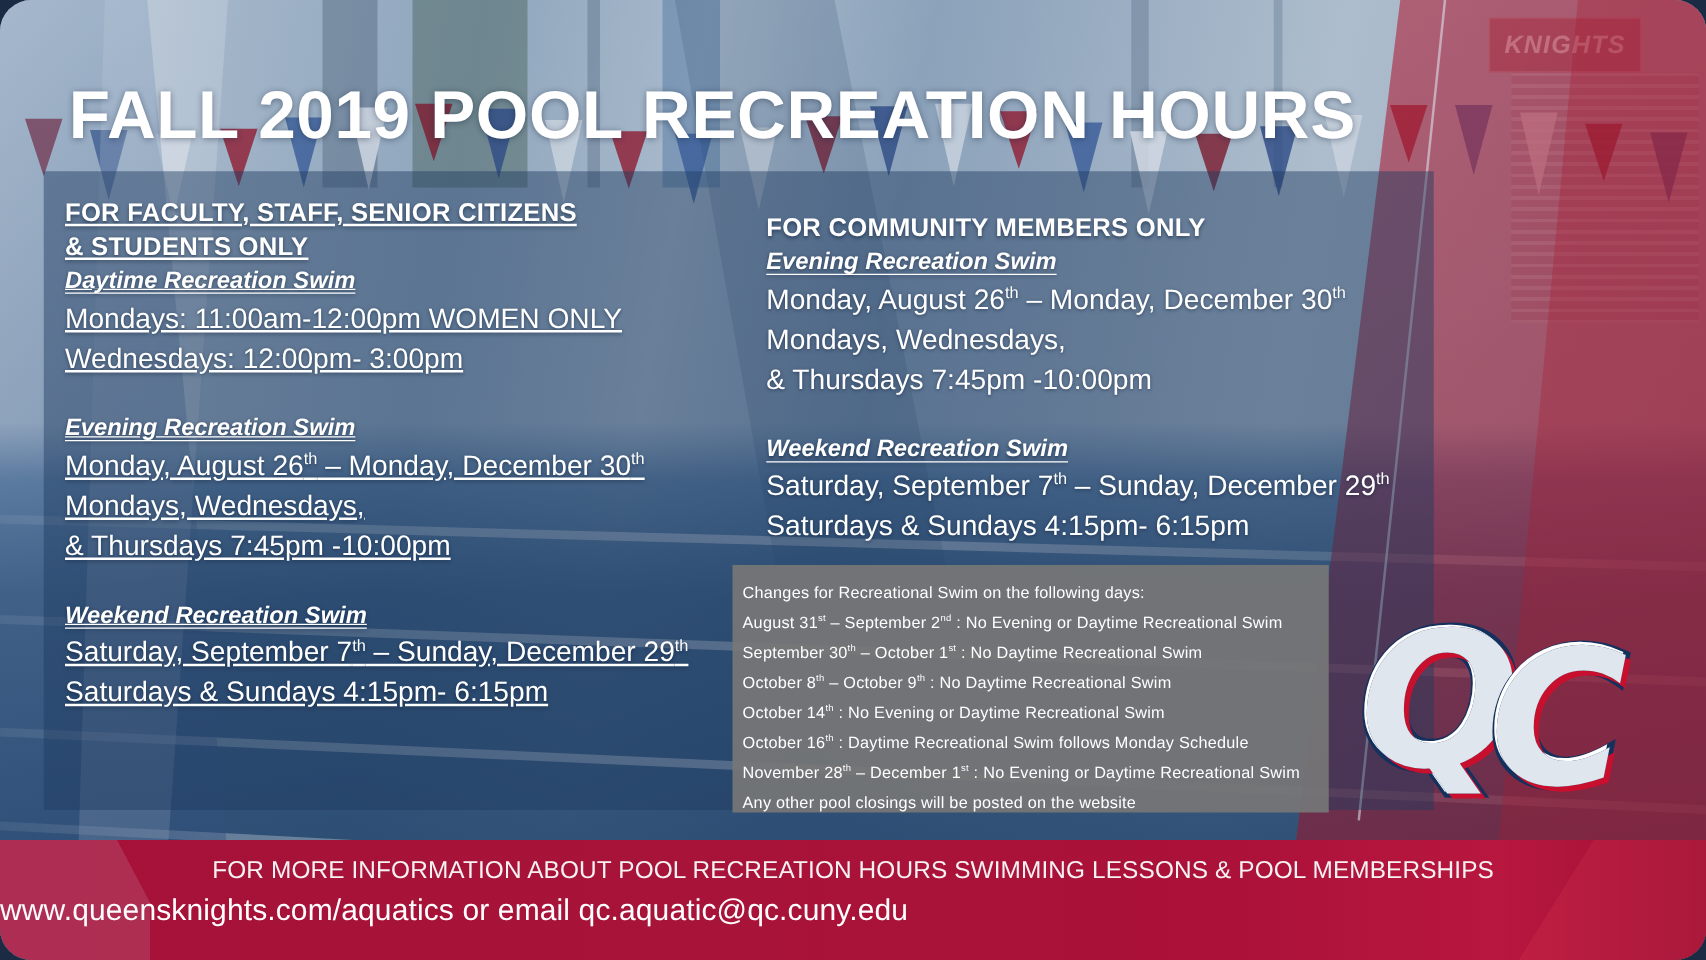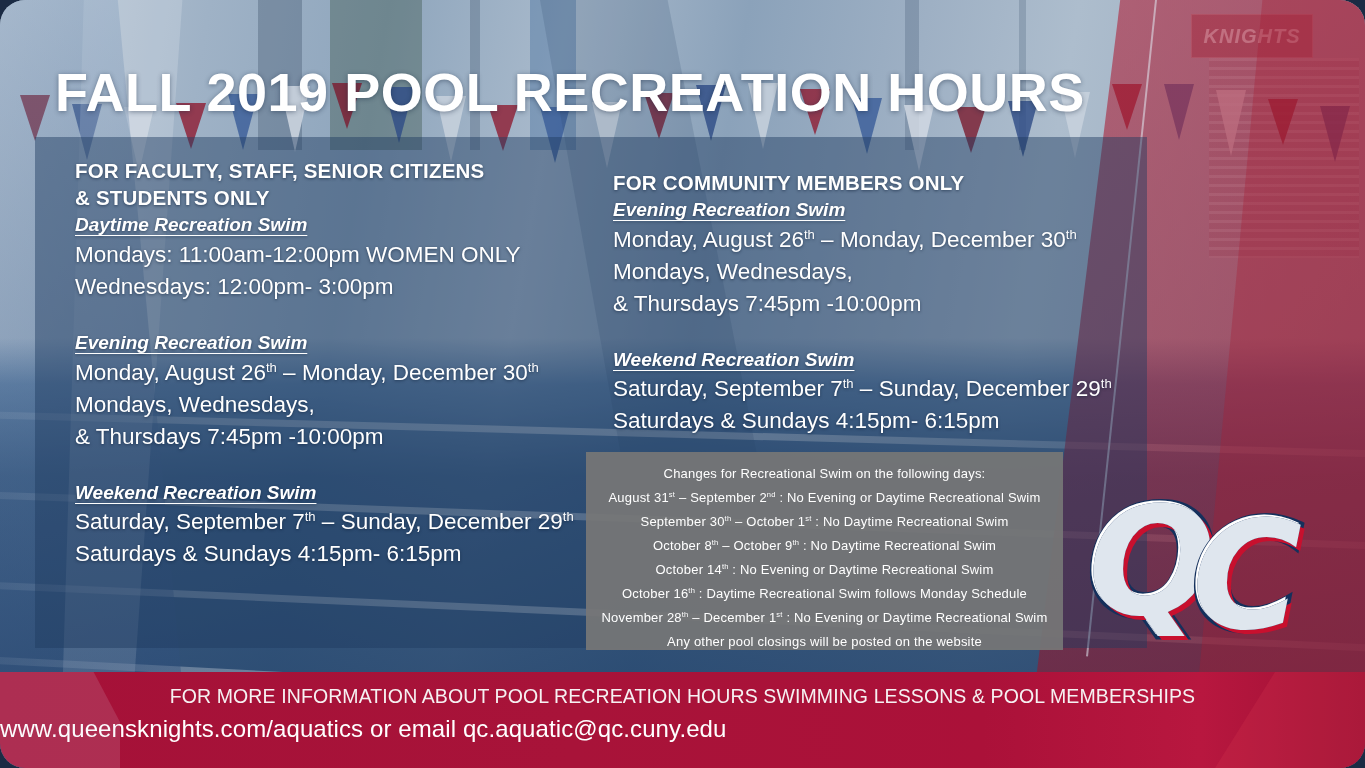--- a/index.html
+++ b/index.html
@@ -178,21 +178,21 @@
     width: 1112px;
     height: 511px;
     background: rgba(30,58,96,0.46);
   }
 
   .col {
     position: absolute;
     color: #ffffff;
     text-shadow: 0 1px 3px rgba(10,25,50,.55);
   }
-  .col-left  { left: 75px; top: 158px; width: 545px; }
+  .col-left  { left: 52px; top: 158px; width: 545px; text-decoration: underline; }
   .col-right { left: 613px; top: 170px; width: 530px; }
 
   .section-head {
     font-size: 20.5px;
     font-weight: bold;
     letter-spacing: .2px;
     line-height: 1.28;
     margin: 0 0 1px 0;
   }
   .sub-head {
@@ -221,21 +221,20 @@
   
   .changes-box {
     position: absolute;
     left: 586px;
     top: 452px;
     width: 477px;
     height: 198px;
     background: rgba(118,118,118,0.93);
     box-sizing: border-box;
     padding: 10px 8px 8px 8px;
-    text-align: center;
   }
   .changes-line {
     color: #ffffff;
     font-size: 13px;
     font-weight: 300;
     letter-spacing: .2px;
     line-height: 1.85;
     white-space: nowrap;
   }
 

